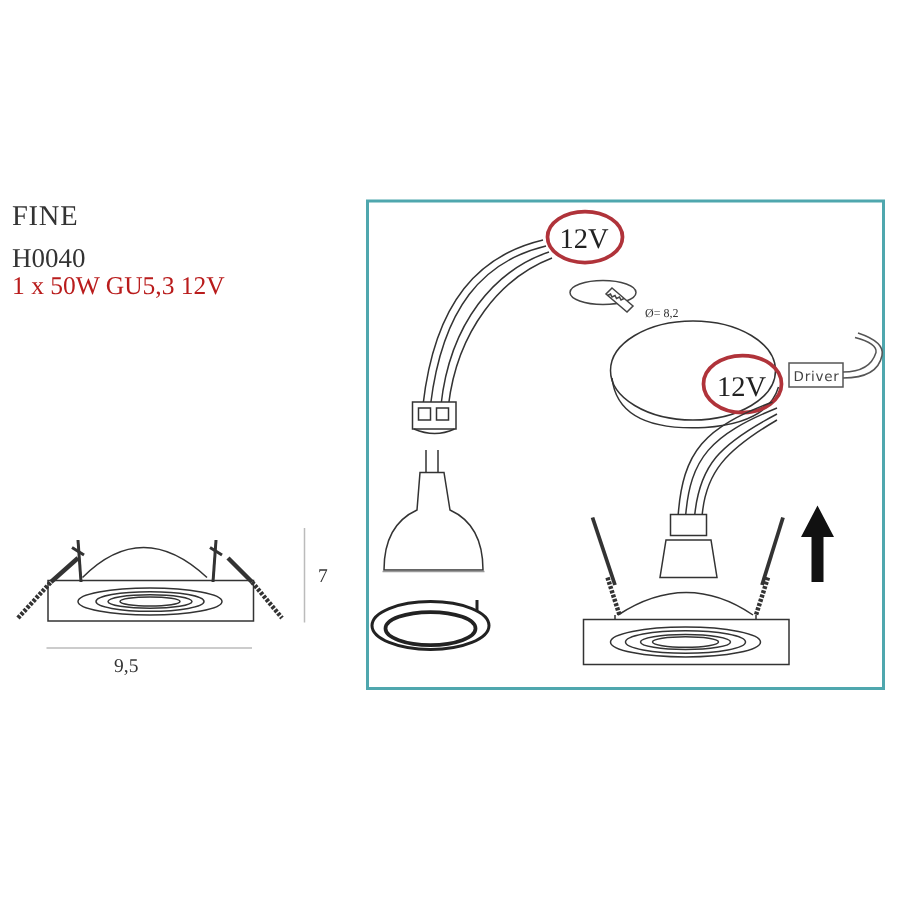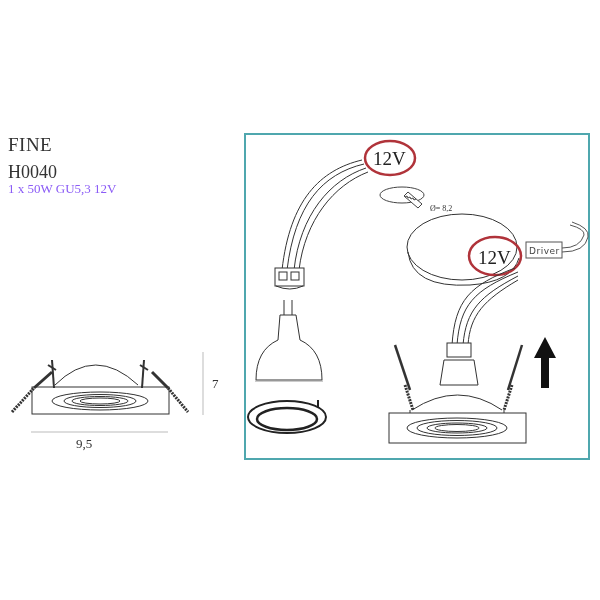--- a/index.html
+++ b/index.html
@@ -1,20 +1,20 @@
 <!DOCTYPE html>
 <html><head>
   <meta charset="utf-8">
   <style>
     html, body { margin: 0; padding: 0; background: #ffffff; }
     body { width: 600px; height: 600px; position: relative; overflow: hidden; font-family: "Liberation Serif", "DejaVu Serif", serif; color: #222; }
     .abs { position: absolute; }
     .title { left: 8px; top: 134px; font-size: 19px; color: #333; letter-spacing: 0.5px; }
     .code { left: 8px; top: 162px; font-size: 18px; color: #333; }
-    .spec { left: 8px; top: 181px; font-size: 13px; color: #8b5cf6; }
+    .spec { left: 8px; top: 181px; font-size: 17px; color: #b91c1c; }
     .dim-w { left: 76px; top: 436px; font-size: 13px; color: #333; text-align: right; }
     .dim-h { left: 212px; top: 376px; font-size: 13px; color: #333; }
     .frame { left: 244px; top: 133px; width: 346px; height: 327px; border: 2px solid #4fa7ae; box-sizing: border-box; }
     svg { position: absolute; left: 0; top: 0; }
     .callout-text { font-family: "Liberation Serif", serif; font-size: 19px; fill: #222; }
     .small-text { font-family: "Liberation Serif", serif; font-size: 8px; fill: #333; }
     .driver-text { font-family: "DejaVu Sans", sans-serif; font-size: 9px; fill: #444; letter-spacing: 0.5px; }
   </style>
 </head>
 <body>

